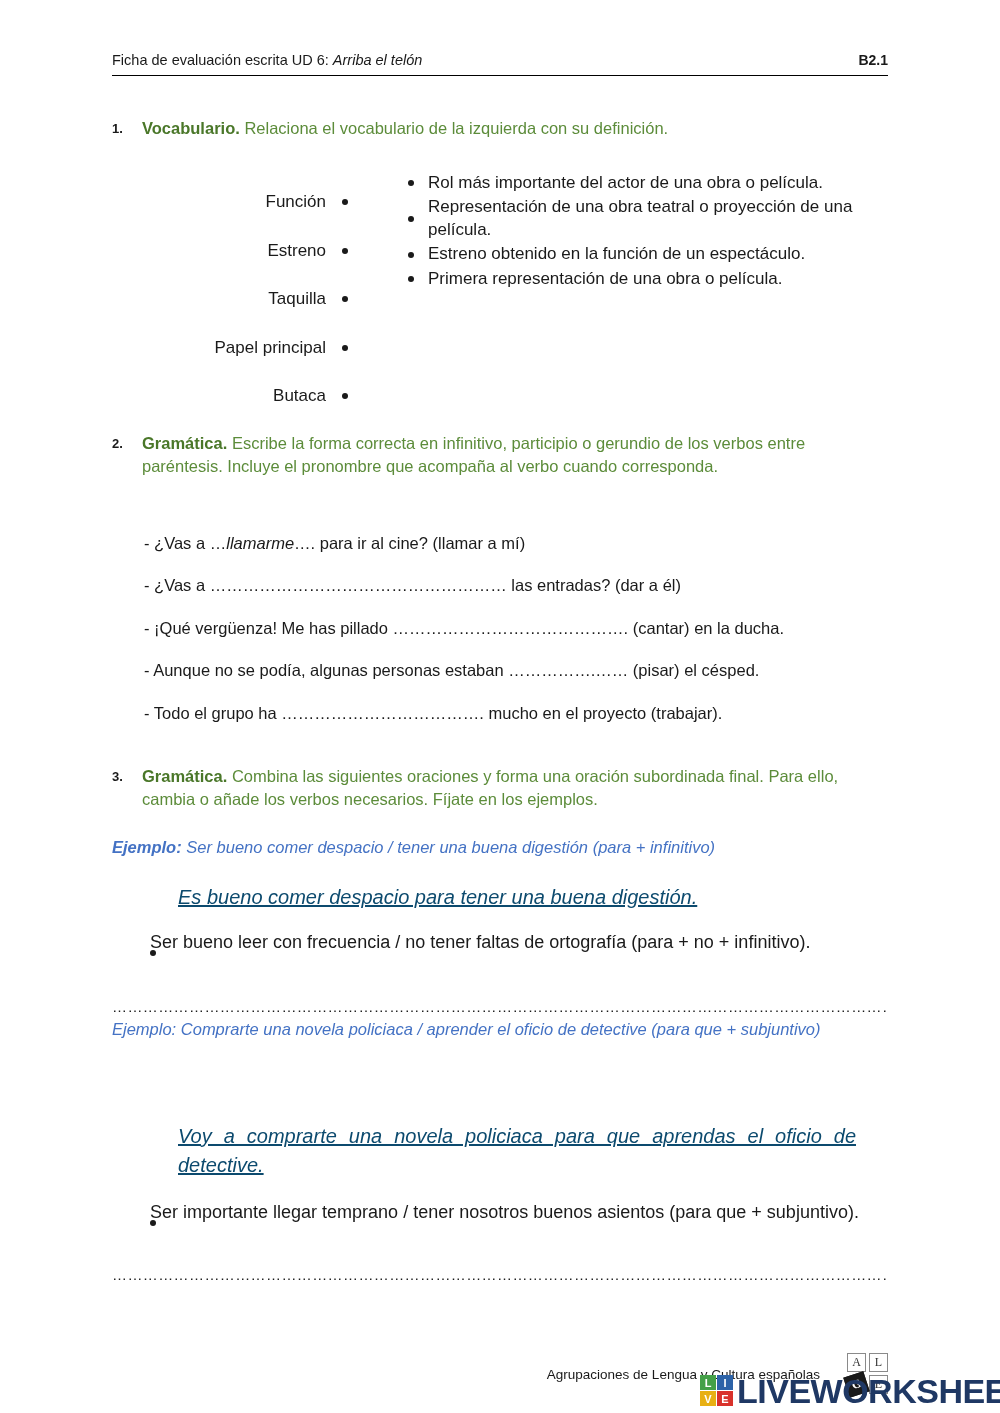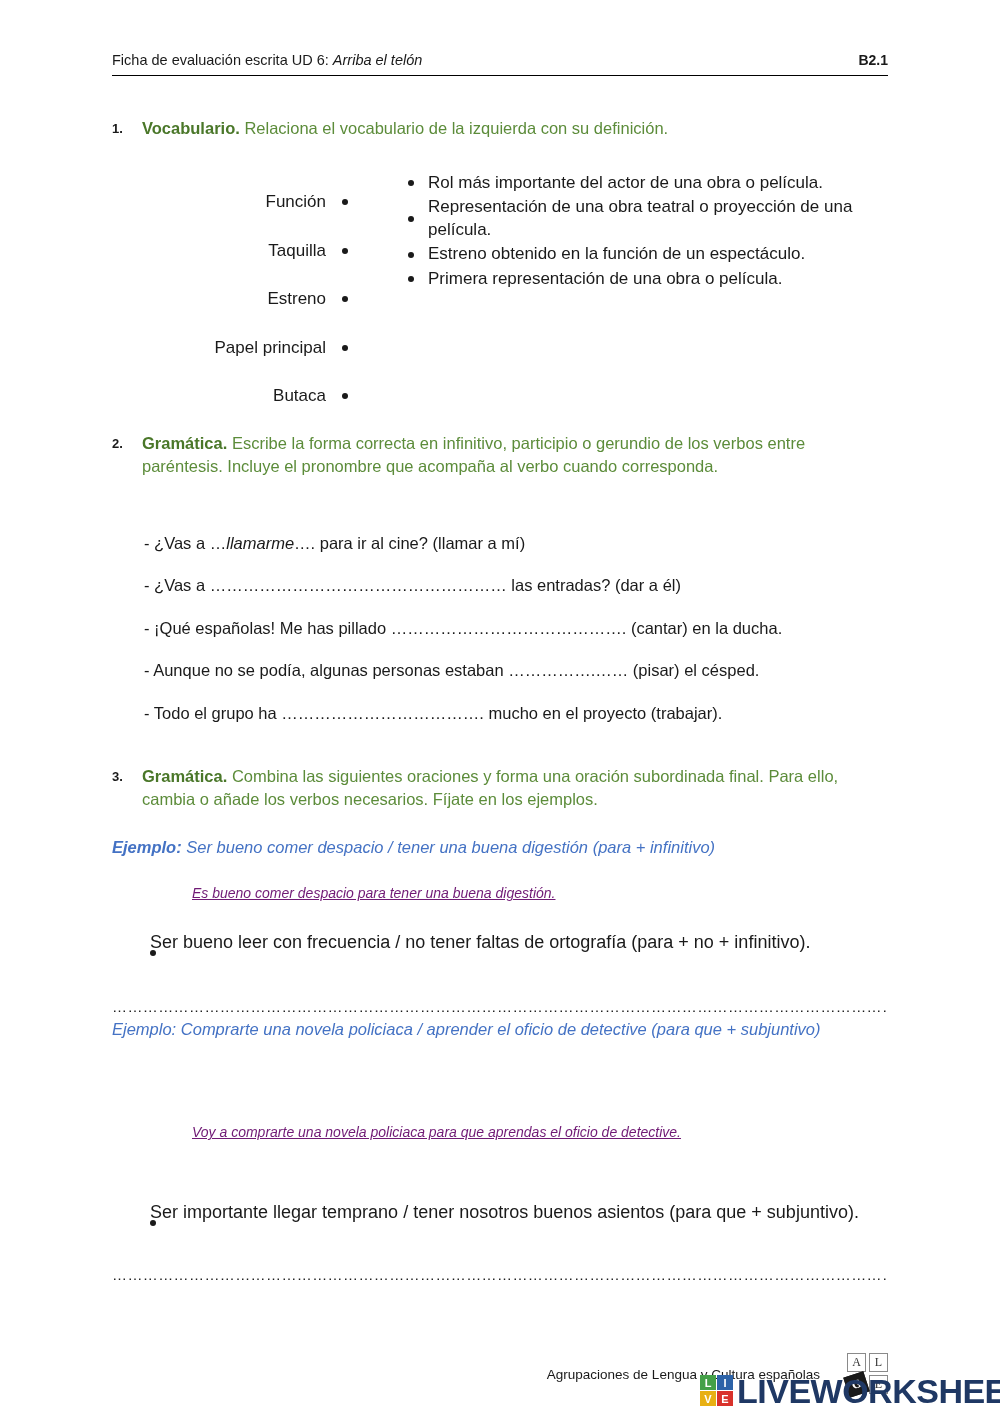--- a/index.html
+++ b/index.html
@@ -140,24 +140,24 @@
     font-size: 16.5px;
     line-height: 1.42;
     font-style: italic;
   }
   .example .lead-bold {
     font-weight: bold;
     font-style: italic;
   }
   .example-answer {
     position: absolute;
-    left: 192px;
+    left: 178px;
     width: 700px;
-    color: #701a75;
-    font-size: 14px;
+    color: #0c4a6e;
+    font-size: 20px;
     line-height: 1.45;
     font-style: italic;
     text-decoration: underline;
   }
   .example-answer.justified {
     width: 678px;
     text-align: justify;
     text-align-last: left;
   }
 
@@ -299,25 +299,25 @@
   </div>
 
   <div class="match">
 
     <div class="match-left">
       <div class="match-left-row">
         <span class="term">Función</span>
         <span class="dot"></span>
       </div>
       <div class="match-left-row">
+        <span class="term">Estreno</span>
+        <span class="dot"></span>
+      </div>
+      <div class="match-left-row">
         <span class="term">Taquilla</span>
-        <span class="dot"></span>
-      </div>
-      <div class="match-left-row">
-        <span class="term">Estreno</span>
         <span class="dot"></span>
       </div>
       <div class="match-left-row">
         <span class="term">Papel principal</span>
         <span class="dot"></span>
       </div>
       <div class="match-left-row">
         <span class="term">Butaca</span>
         <span class="dot"></span>
       </div>
@@ -348,21 +348,21 @@
       <div class="ex-num">2.</div>
       <div class="ex-text"><span class="ex-strong">Gramática.</span><span> Escribe la forma correcta en infinitivo, participio o gerundio de los verbos entre paréntesis. Incluye el pronombre que acompaña al verbo cuando corresponda.</span></div>
     </div>
   </div>
 
   <div class="sentences" style="top:533px;">
     <div class="sentence"><span>- ¿Vas a …</span><span class="answer-italic">llamarme</span><span>…. para ir al cine? (llamar a mí)</span></div>
 
     <div class="sentence"><span>- ¿Vas a ……………………………………………… las entradas? (dar a él)</span></div>
 
-    <div class="sentence"><span>- ¡Qué españolas! Me has pillado ……………………………………. (cantar) en la ducha.</span></div>
+    <div class="sentence"><span>- ¡Qué vergüenza! Me has pillado ……………………………………. (cantar) en la ducha.</span></div>
 
     <div class="sentence"><span>- Aunque no se podía, algunas personas estaban …………….…… (pisar) el césped.</span></div>
 
     <div class="sentence"><span>- Todo el grupo ha ………………………………. mucho en el proyecto (trabajar).</span></div>
   </div>
 
   <div class="exercise" style="top:765px;">
     <div class="ex-head">
       <div class="ex-num">3.</div>
       <div class="ex-text"><span class="ex-strong">Gramática.</span><span> Combina las siguientes oraciones y forma una oración subordinada final. Para ello, cambia o añade los verbos necesarios. Fíjate en los ejemplos.</span></div>

